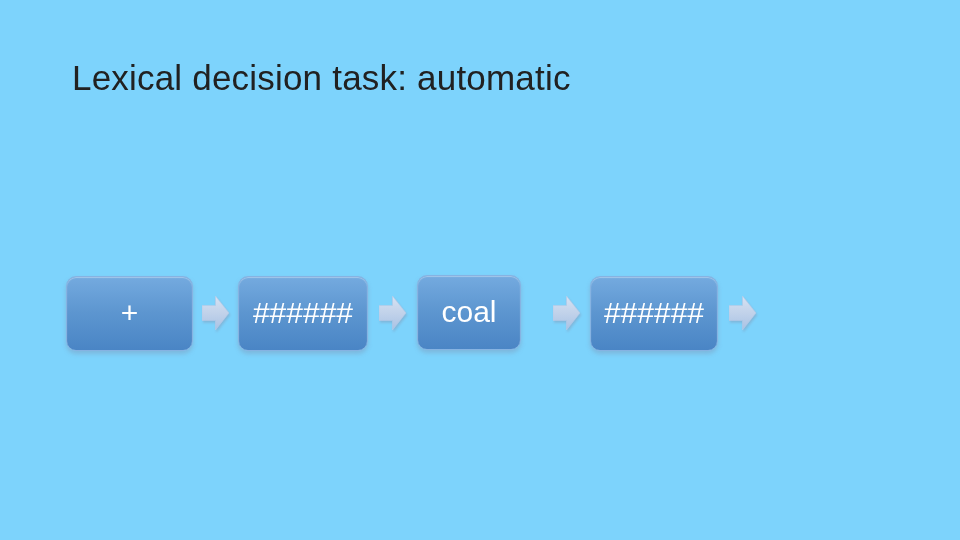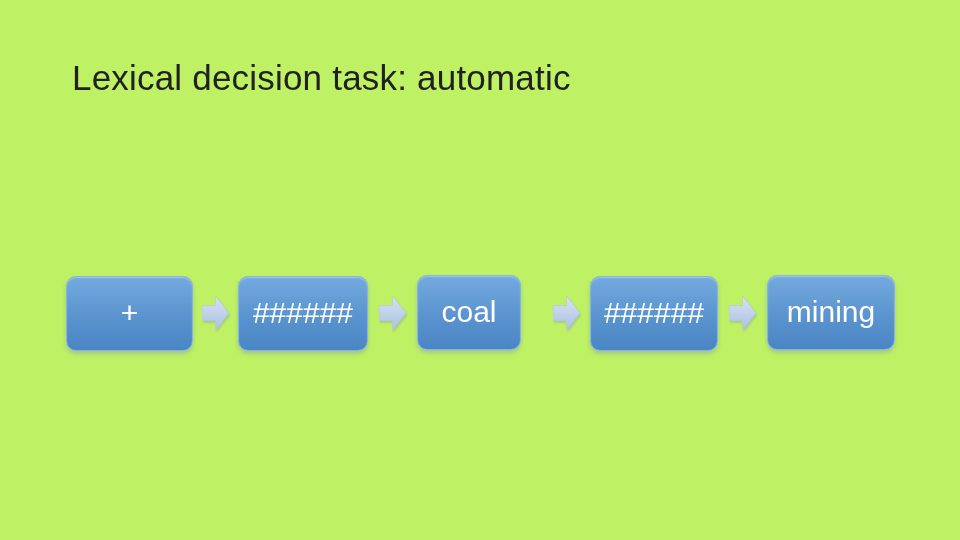--- a/index.html
+++ b/index.html
@@ -4,21 +4,21 @@
 <style>
   html, body {
     margin: 0;
     padding: 0;
     background: #ffffff;
   }
   .slide {
     position: relative;
     width: 960px;
     height: 540px;
-    background: #bef264;
+    background: #7dd3fc;
     overflow: hidden;
     font-family: "Liberation Sans", sans-serif;
   }
   .slide-title {
     position: absolute;
     left: 72px;
     top: 58px;
     font-size: 35px;
     font-weight: 400;
     letter-spacing: 0.2px;
@@ -114,23 +114,20 @@
     <div class="step-box b4">
       <span class="step-label">######</span>
     </div>
 
     <div class="flow-arrow a4">
       <svg viewBox="0 0 27 34" aria-hidden="true">
         <polygon points="0,9.5 13.5,9.5 13.5,0 27,17 13.5,34 13.5,24.5 0,24.5" fill="url(#arrowGrad)" stroke="#b7c9e6" stroke-width="0.6"></polygon>
       </svg>
     </div>
 
-    <div class="step-box b5">
-      <span class="step-label">mining</span>
-    </div>
 
   </div>
 
   <div class="defs-holder">
     <svg width="0" height="0" aria-hidden="true">
       <defs>
         <linearGradient id="arrowGrad" x1="0" y1="0" x2="0" y2="1">
           <stop offset="0" stop-color="#d7e2f2"></stop>
           <stop offset="0.5" stop-color="#c1d2ea"></stop>
           <stop offset="1" stop-color="#a9c2e4"></stop>

